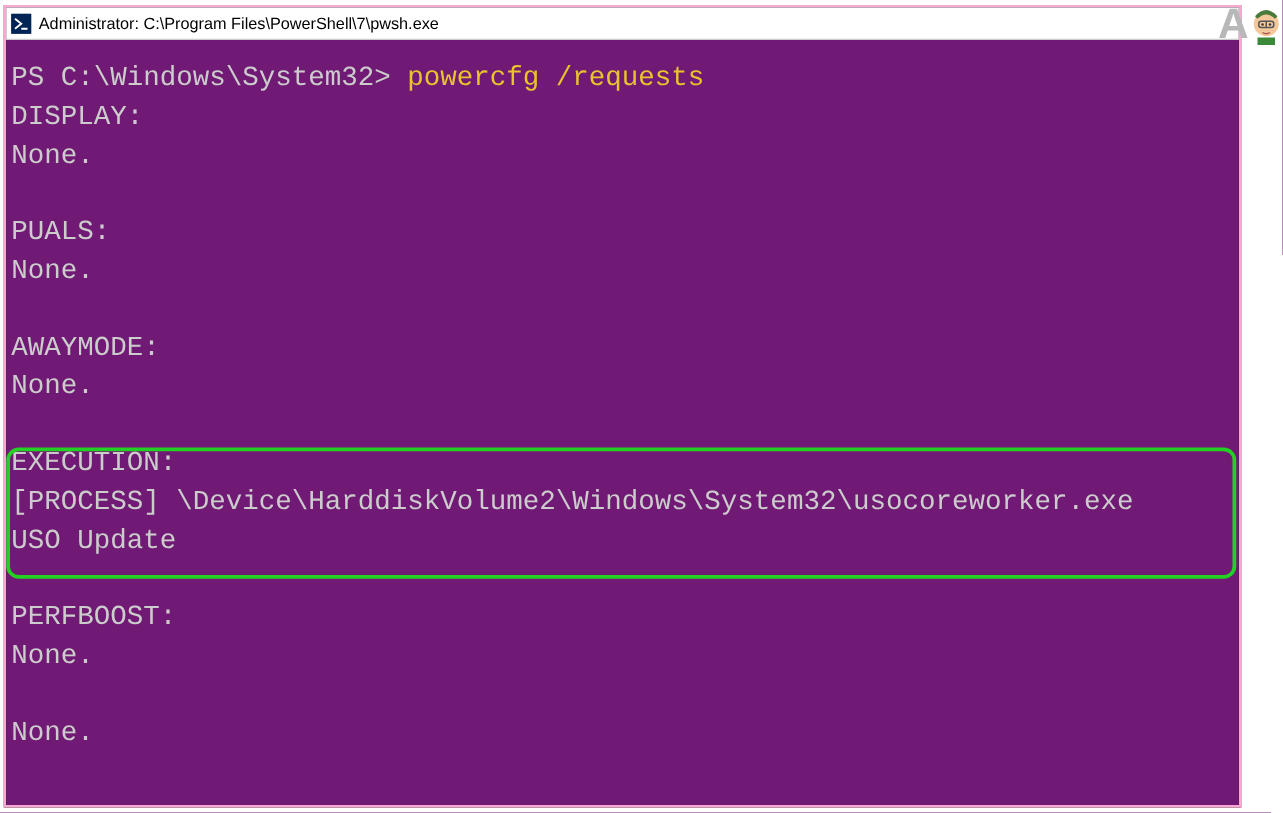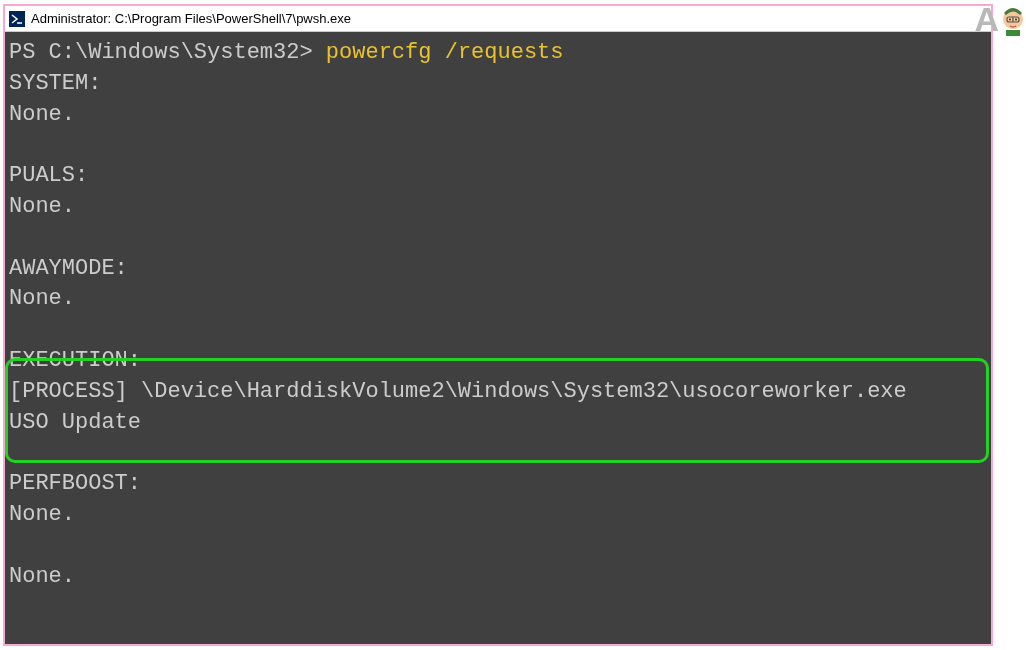--- a/index.html
+++ b/index.html
@@ -39,22 +39,22 @@
       color: #fff;
       font-size: 10px;
       font-weight: bold;
     }
     .titlebar-text {
       font-family: 'Segoe UI', Tahoma, sans-serif;
       font-size: 13px;
       color: #000;
     }
     .terminal {
-      background: #404040;
-      padding: 6px 4px;
+      background: #701a75;
+      padding: 16px 4px;
       font-size: 22px;
       line-height: 1.4;
       color: #ccc;
       position: relative;
       height: calc(100% - 26px);
     }
     .prompt-line {
       white-space: pre;
     }
     .prompt-path { color: #ccc; }
@@ -101,21 +101,21 @@
       <svg viewBox="0 0 16 16">
           <rect width="16" height="16" fill="#012456"></rect>
           <path d="M3 4 L8 8 L3 12" stroke="#fff" stroke-width="1.5" fill="none"></path>
           <line x1="8" y1="12" x2="13" y2="12" stroke="#fff" stroke-width="1.5"></line>
         </svg>
     </span>
     <span class="titlebar-text">Administrator: C:\Program Files\PowerShell\7\pwsh.exe</span>
   </div>
   <div class="terminal">
     <div class="prompt-line"><span class="prompt-path">PS C:\Windows\System32&gt; </span><span class="cmd-yellow">powercfg /requests</span></div>
-    <div class="output-line">SYSTEM:</div>
+    <div class="output-line">DISPLAY:</div>
     <div class="output-line">None.</div>
     <div class="blank-line"></div>
     <div class="output-line">PUALS:</div>
     <div class="output-line">None.</div>
     <div class="blank-line"></div>
     <div class="output-line">AWAYMODE:</div>
     <div class="output-line">None.</div>
     <div class="blank-line"></div>
     <div class="output-line">EXECUTION:</div>
     <div class="output-line">[PROCESS] \Device\HarddiskVolume2\Windows\System32\usocoreworker.exe</div>

